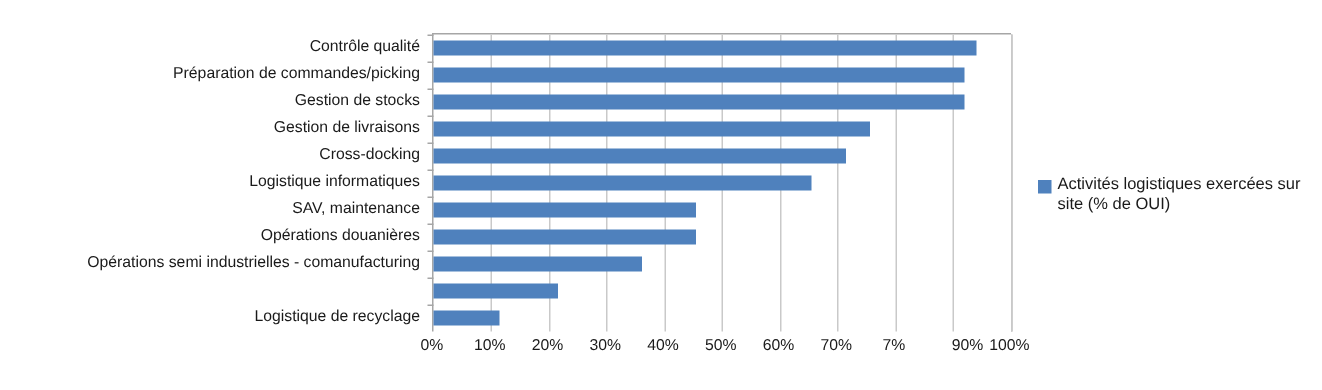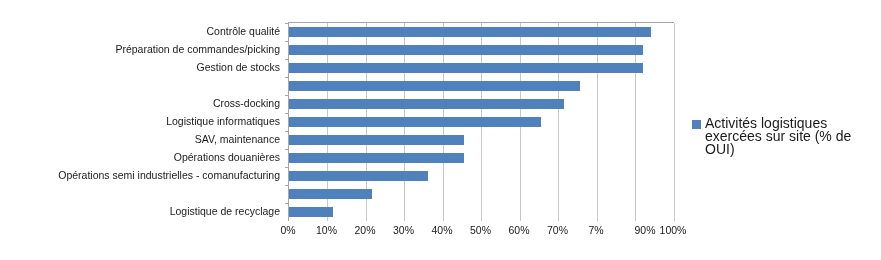--- a/index.html
+++ b/index.html
@@ -117,34 +117,35 @@
   }
   #legend-swatch {
     width: 9px;
     height: 9px;
     background: #4f81bd;
     margin-top: 3px;
     margin-right: 4px;
     flex: 0 0 auto;
   }
   #legend-text {
-    font-size: 14px;
+    font-size: 11px;
     line-height: 13px;
     color: #1a1a1a;
   }
 </style>
 </head>
 <body>
 
 <div id="chart-root">
 
   <div id="category-axis">
       <div class="cat-label" style="top: 0px;">Contrôle qualité</div>
       <div class="cat-label" style="top: 18px;">Préparation de commandes/picking</div>
       <div class="cat-label" style="top: 36px;">Gestion de stocks</div>
+      <div class="cat-label" style="top: 54px;">Gestion de livraisons</div>
       <div class="cat-label" style="top: 72px;">Cross-docking</div>
       <div class="cat-label" style="top: 90px;">Logistique informatiques</div>
       <div class="cat-label" style="top: 108px;">SAV, maintenance</div>
       <div class="cat-label" style="top: 126px; text-align: center;">Opérations douanières</div>
       <div class="cat-label" style="top: 144px;">Opérations semi industrielles - comanufacturing</div>
       <div class="cat-label" style="top: 180px;">Logistique de recyclage</div>
     </div>
 
   <div id="plot-area">
     <div id="plot-right-edge"></div>

